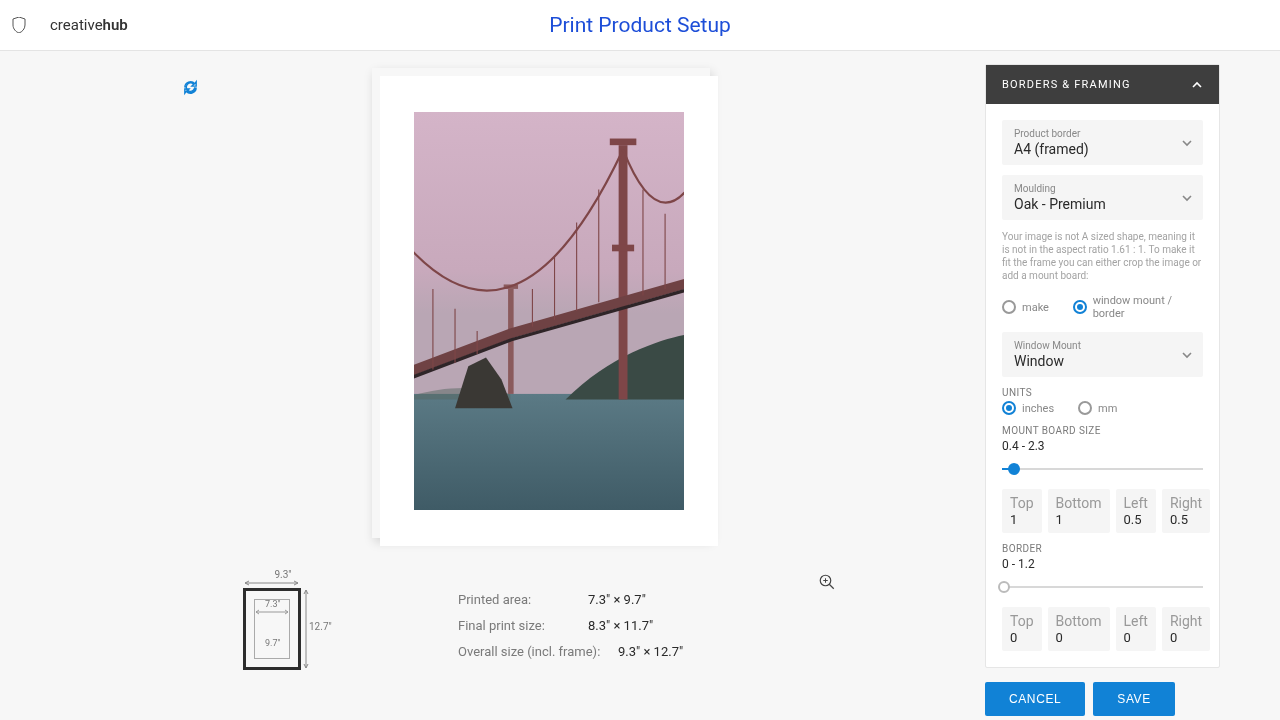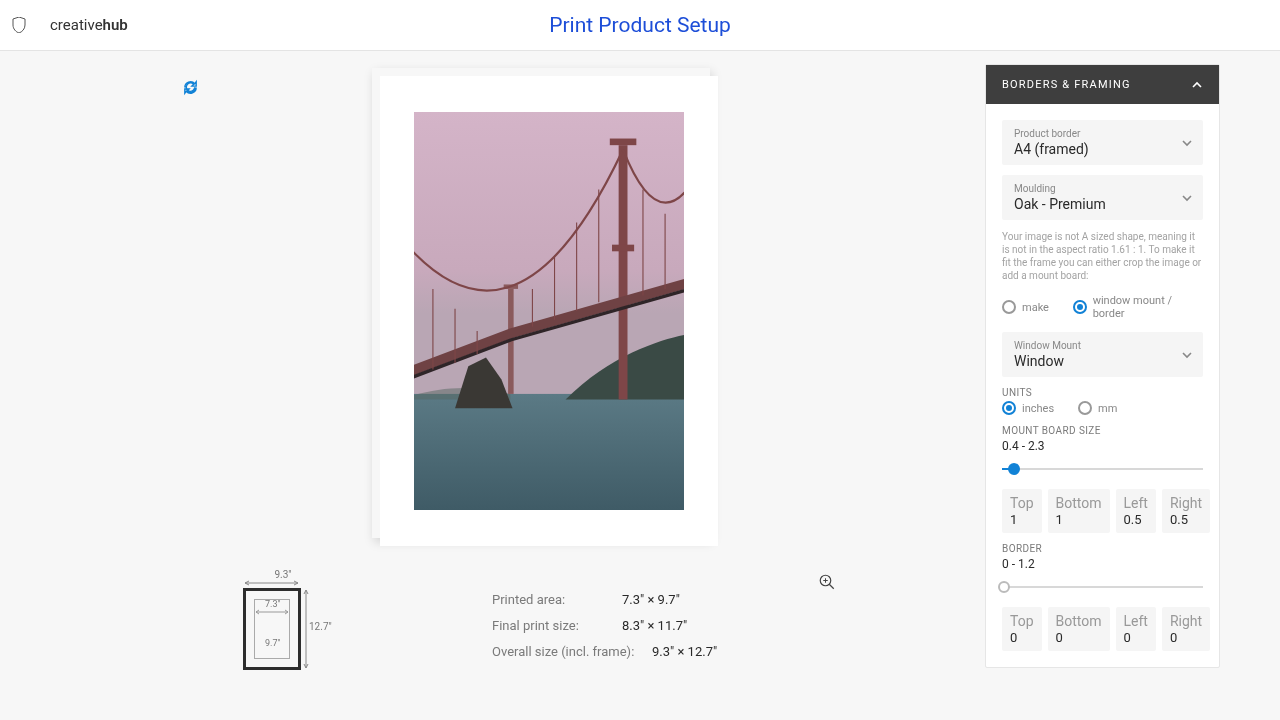--- a/index.html
+++ b/index.html
@@ -19,21 +19,21 @@
 .zoom-icon{position:absolute;left:818px;top:522px;cursor:pointer;}
 .size-diagram{position:absolute;left:243px;top:512px;width:80px;}
 .sd-top-label{text-align:center;font-size:10px;color:#777;position:absolute;top:6px;left:15px;right:15px;}
 .sd-top-arrow{position:absolute;top:17px;left:0;right:15px;height:6px;}
 .sd-box{position:absolute;top:25px;left:0;width:58px;height:82px;border:3px solid #2d2d2d;}
 .sd-inner{position:absolute;top:8px;left:8px;right:8px;bottom:8px;border:1px solid #aaa;}
 .sd-mid-label{position:absolute;top:36px;left:22px;font-size:9px;color:#777;}
 .sd-bot-label{position:absolute;top:75px;left:22px;font-size:9px;color:#777;}
 .sd-right-label{position:absolute;top:58px;left:66px;font-size:10px;color:#777;}
 .sd-mid-arrow{position:absolute;top:46px;left:11px;right:33px;height:6px;}
-.specs{position:absolute;left:492px;top:536px;font-size:13px;line-height:26px;}
+.specs{position:absolute;left:458px;top:536px;font-size:13px;line-height:26px;}
 .specs .row{display:flex;gap:10px;}
 .specs .lbl{color:#7a7a7a;width:120px;}
 .specs .val{color:#2a2a2a;}
 .panel{width:235px;margin:13px 60px 0 0;}
 .panel-card{background:#fff;border:1px solid #e6e6e6;border-radius:2px;}
 .panel-head{background:#3e3e3e;color:#fff;font-size:11px;letter-spacing:1.2px;padding:13px 16px;display:flex;justify-content:space-between;align-items:center;cursor:pointer;}
 .panel-body{padding:16px;}
 .dropdown{background:#f5f5f5;border-radius:2px;padding:8px 12px;position:relative;cursor:pointer;margin-bottom:10px;}
 .dropdown .dd-label{font-size:10px;color:#888;margin-bottom:2px;}
 .dropdown .dd-value{font-size:14px;color:#2a2a2a;}
@@ -288,14 +288,18 @@
               <div class="mi-label">Left</div>
               <div class="mi-value">0</div>
             </div>
           <div class="mini-input">
               <div class="mi-label">Right</div>
               <div class="mi-value">0</div>
             </div>
         </div>
       </div>
     </div>
+    <div class="buttons">
+      <button class="btn">CANCEL</button>
+      <button class="btn">SAVE</button>
+    </div>
   </div>
 </div>
 
 </body></html>

